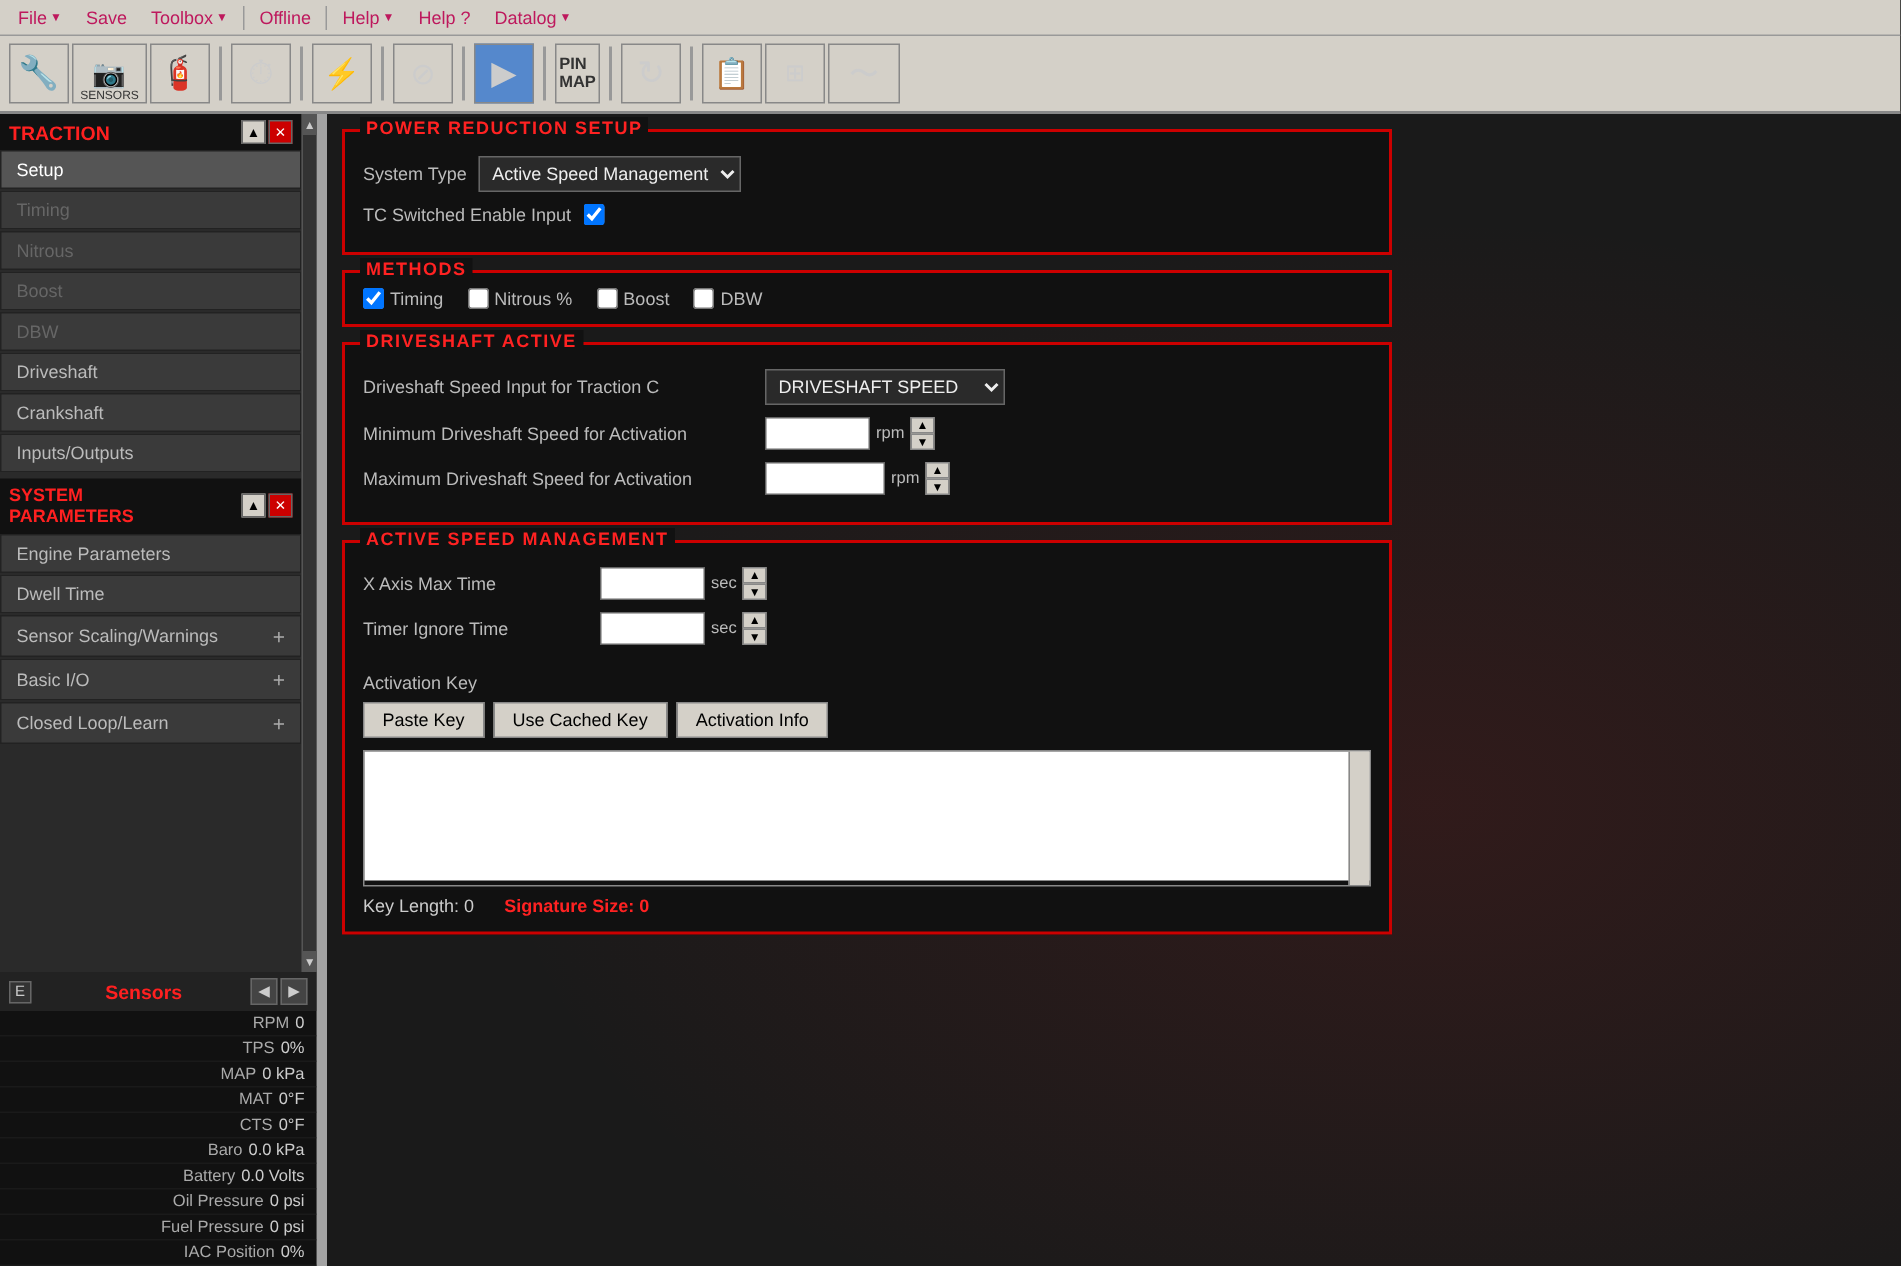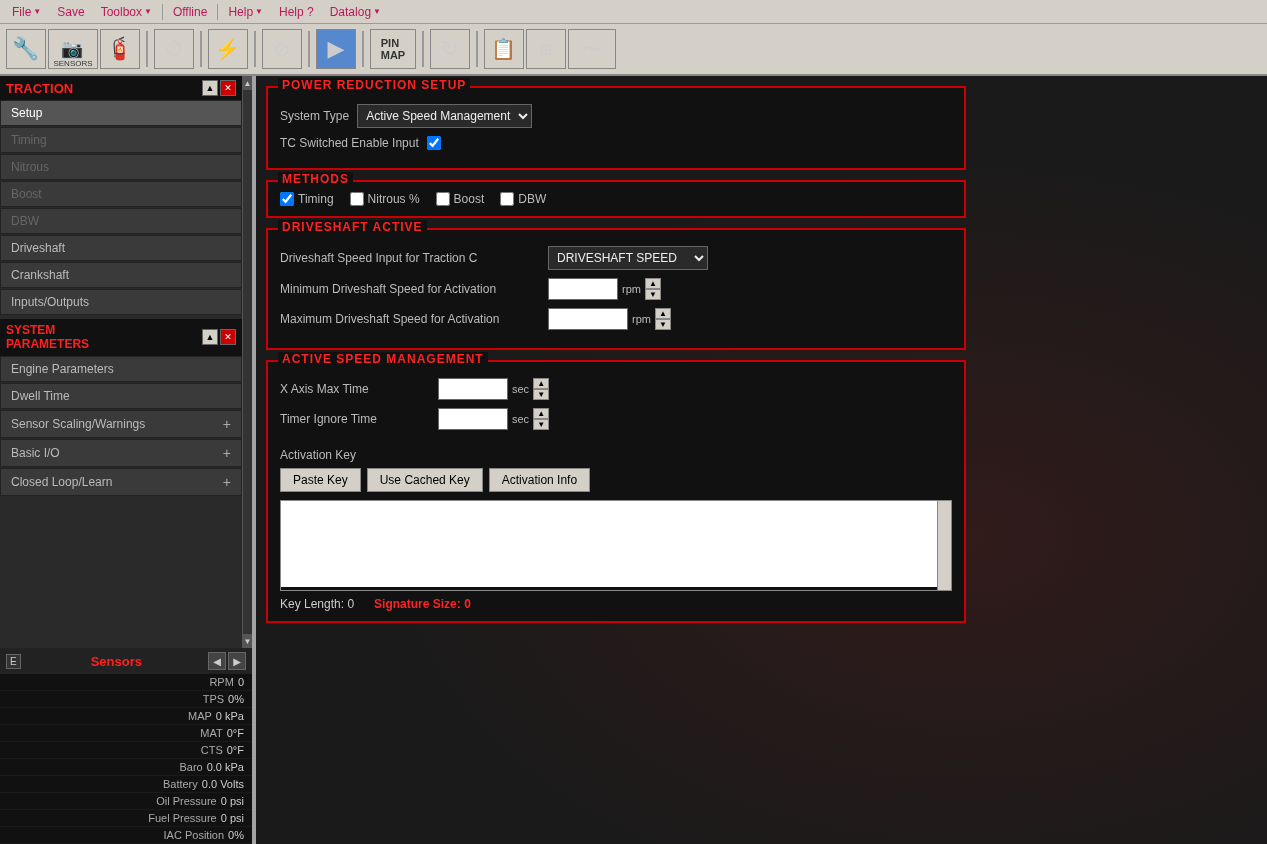--- a/index.html
+++ b/index.html
@@ -61,23 +61,23 @@
     .tb-label { font-size: 9px; position: absolute; bottom: 0; color: #333; }
 
     
     #main {
       display: flex;
       height: calc(844px - 76px);
     }
 
     
     #left-panel {
-      width: 256px;
+      width: 218px;
       background: #2a2a2a;
-      border-right: 4px solid #a3a3a3;
+      border-right: 7px solid #a3a3a3;
       overflow: hidden;
       display: flex;
       flex-direction: column;
     }
 
     
     .section-header {
       display: flex;
       align-items: center;
       justify-content: space-between;
@@ -460,21 +460,21 @@
   <div class="toolbar-sep"></div>
   <div class="toolbar-group">
     <div class="toolbar-btn" style="font-size:20px;">⊘</div>
   </div>
   <div class="toolbar-sep"></div>
   <div class="toolbar-group">
     <div class="toolbar-btn" style="font-size:22px; background:#5588cc;">▶</div>
   </div>
   <div class="toolbar-sep"></div>
   <div class="toolbar-group">
-    <div class="toolbar-btn" style="font-size:11px; width:46px;">
+    <div class="toolbar-btn" style="font-size:11px; width:30px;">
       <div>
         <div style="font-weight:bold; color:#333;">PIN</div>
         <div style="font-weight:bold; color:#333;">MAP</div>
       </div>
     </div>
   </div>
   <div class="toolbar-sep"></div>
   <div class="toolbar-group">
     <div class="toolbar-btn" style="font-size:22px;">↻</div>
   </div>

